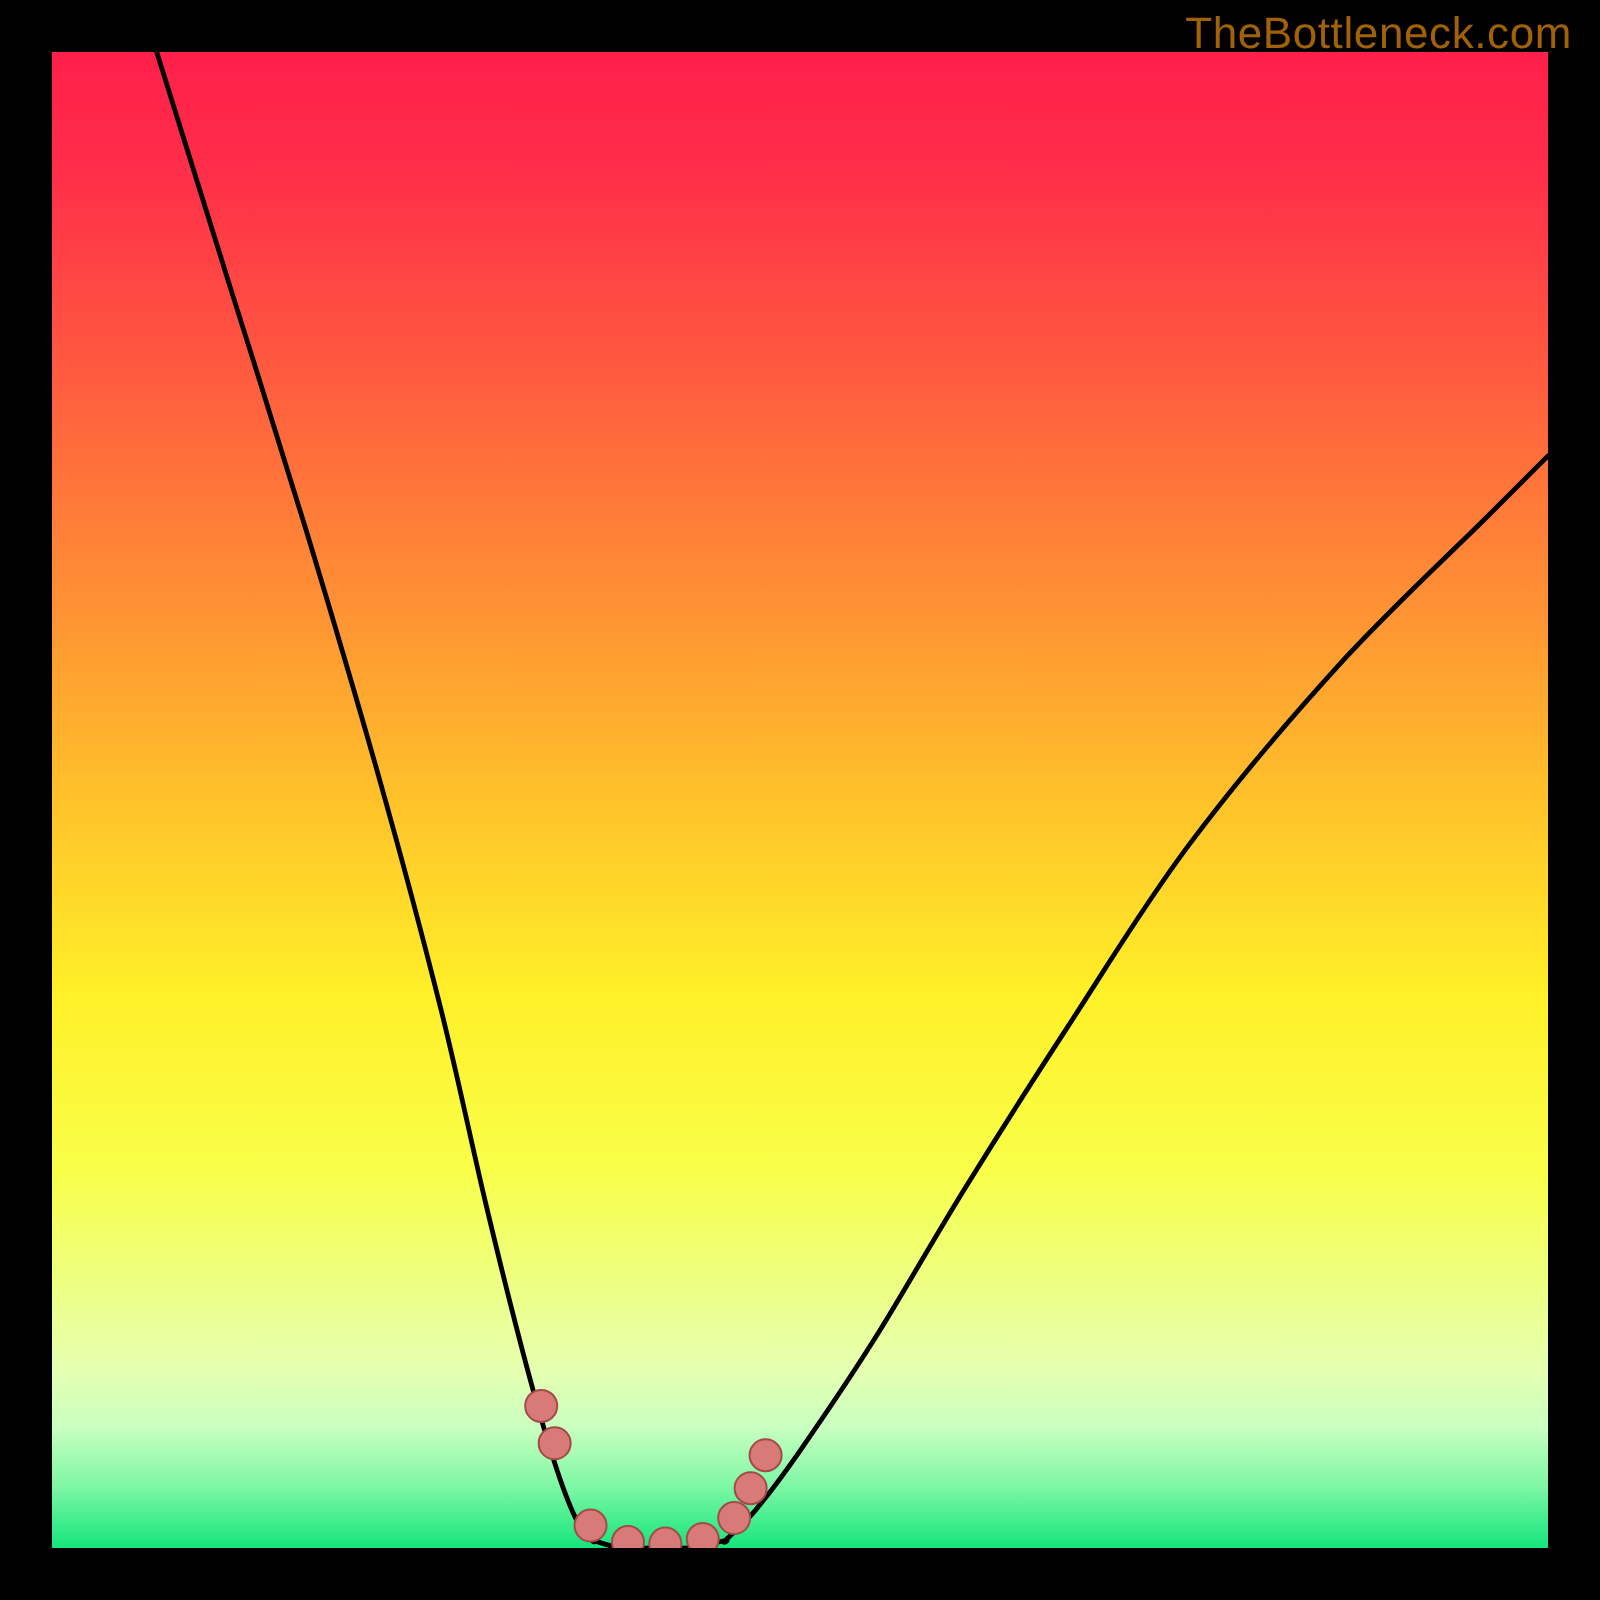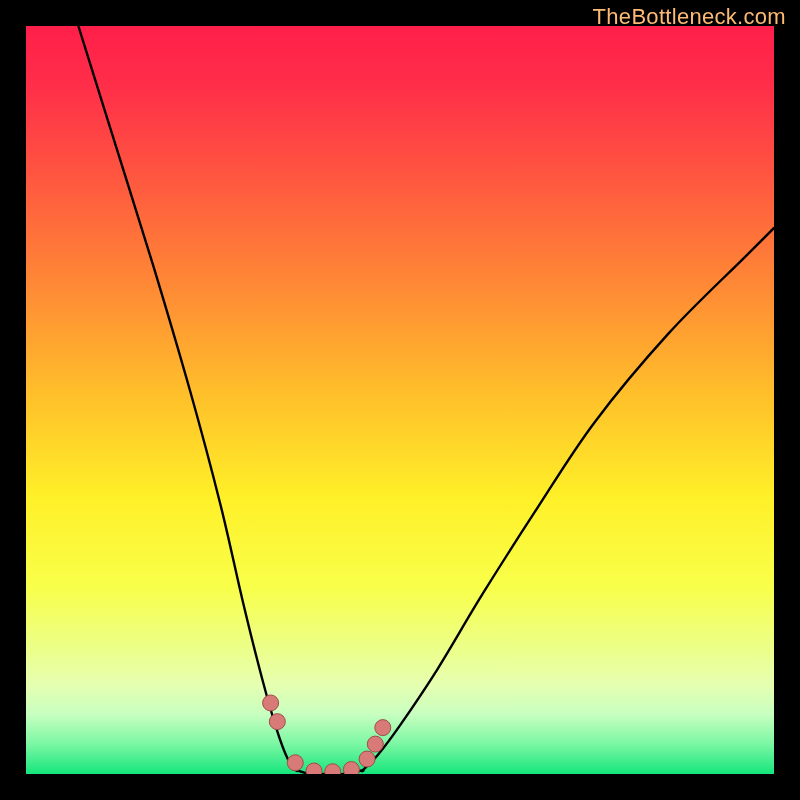--- a/index.html
+++ b/index.html
@@ -27,21 +27,21 @@
     overflow: hidden;
   }
   .gradient {
     position: absolute;
     inset: 0;
   }
   .watermark {
     position: absolute;
     top: 4px;
     right: 14px;
-    color: #fdba74;
+    color: #a16207;
     font-size: 22px;
     font-weight: 400;
     letter-spacing: 0.3px;
   }
   svg.curve {
     position: absolute;
     inset: 0;
   }
 </style>
 </head>

